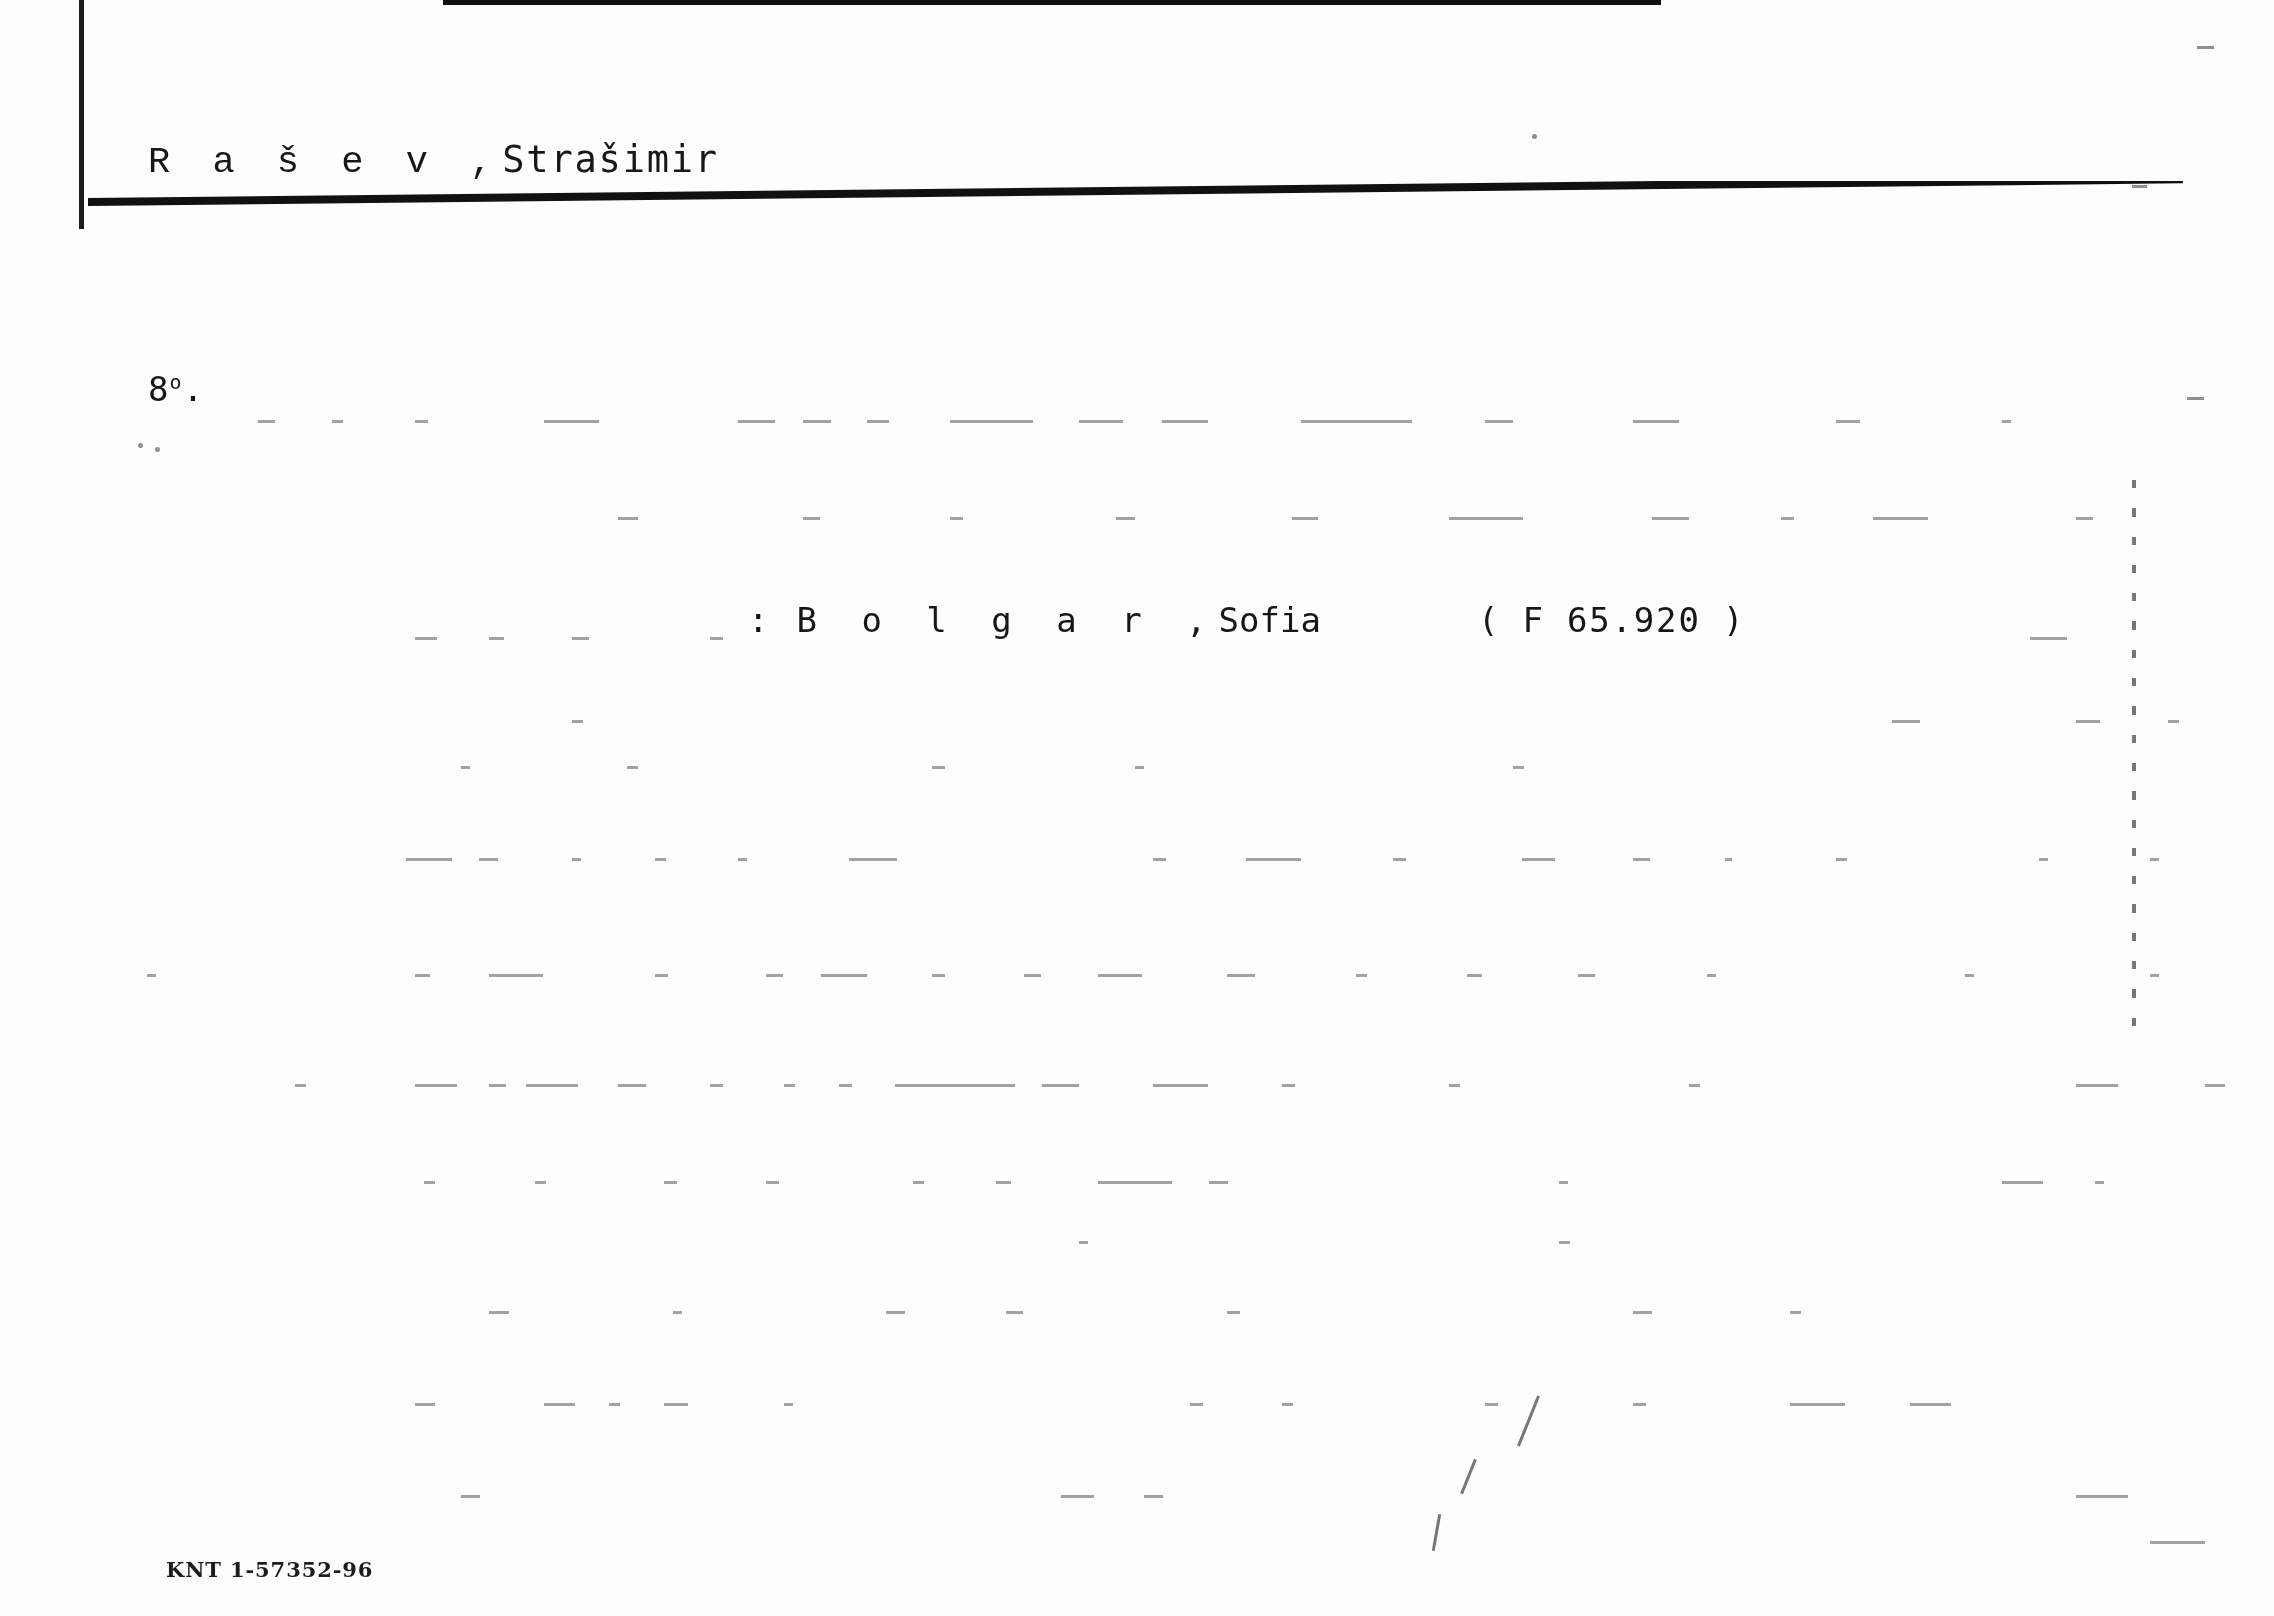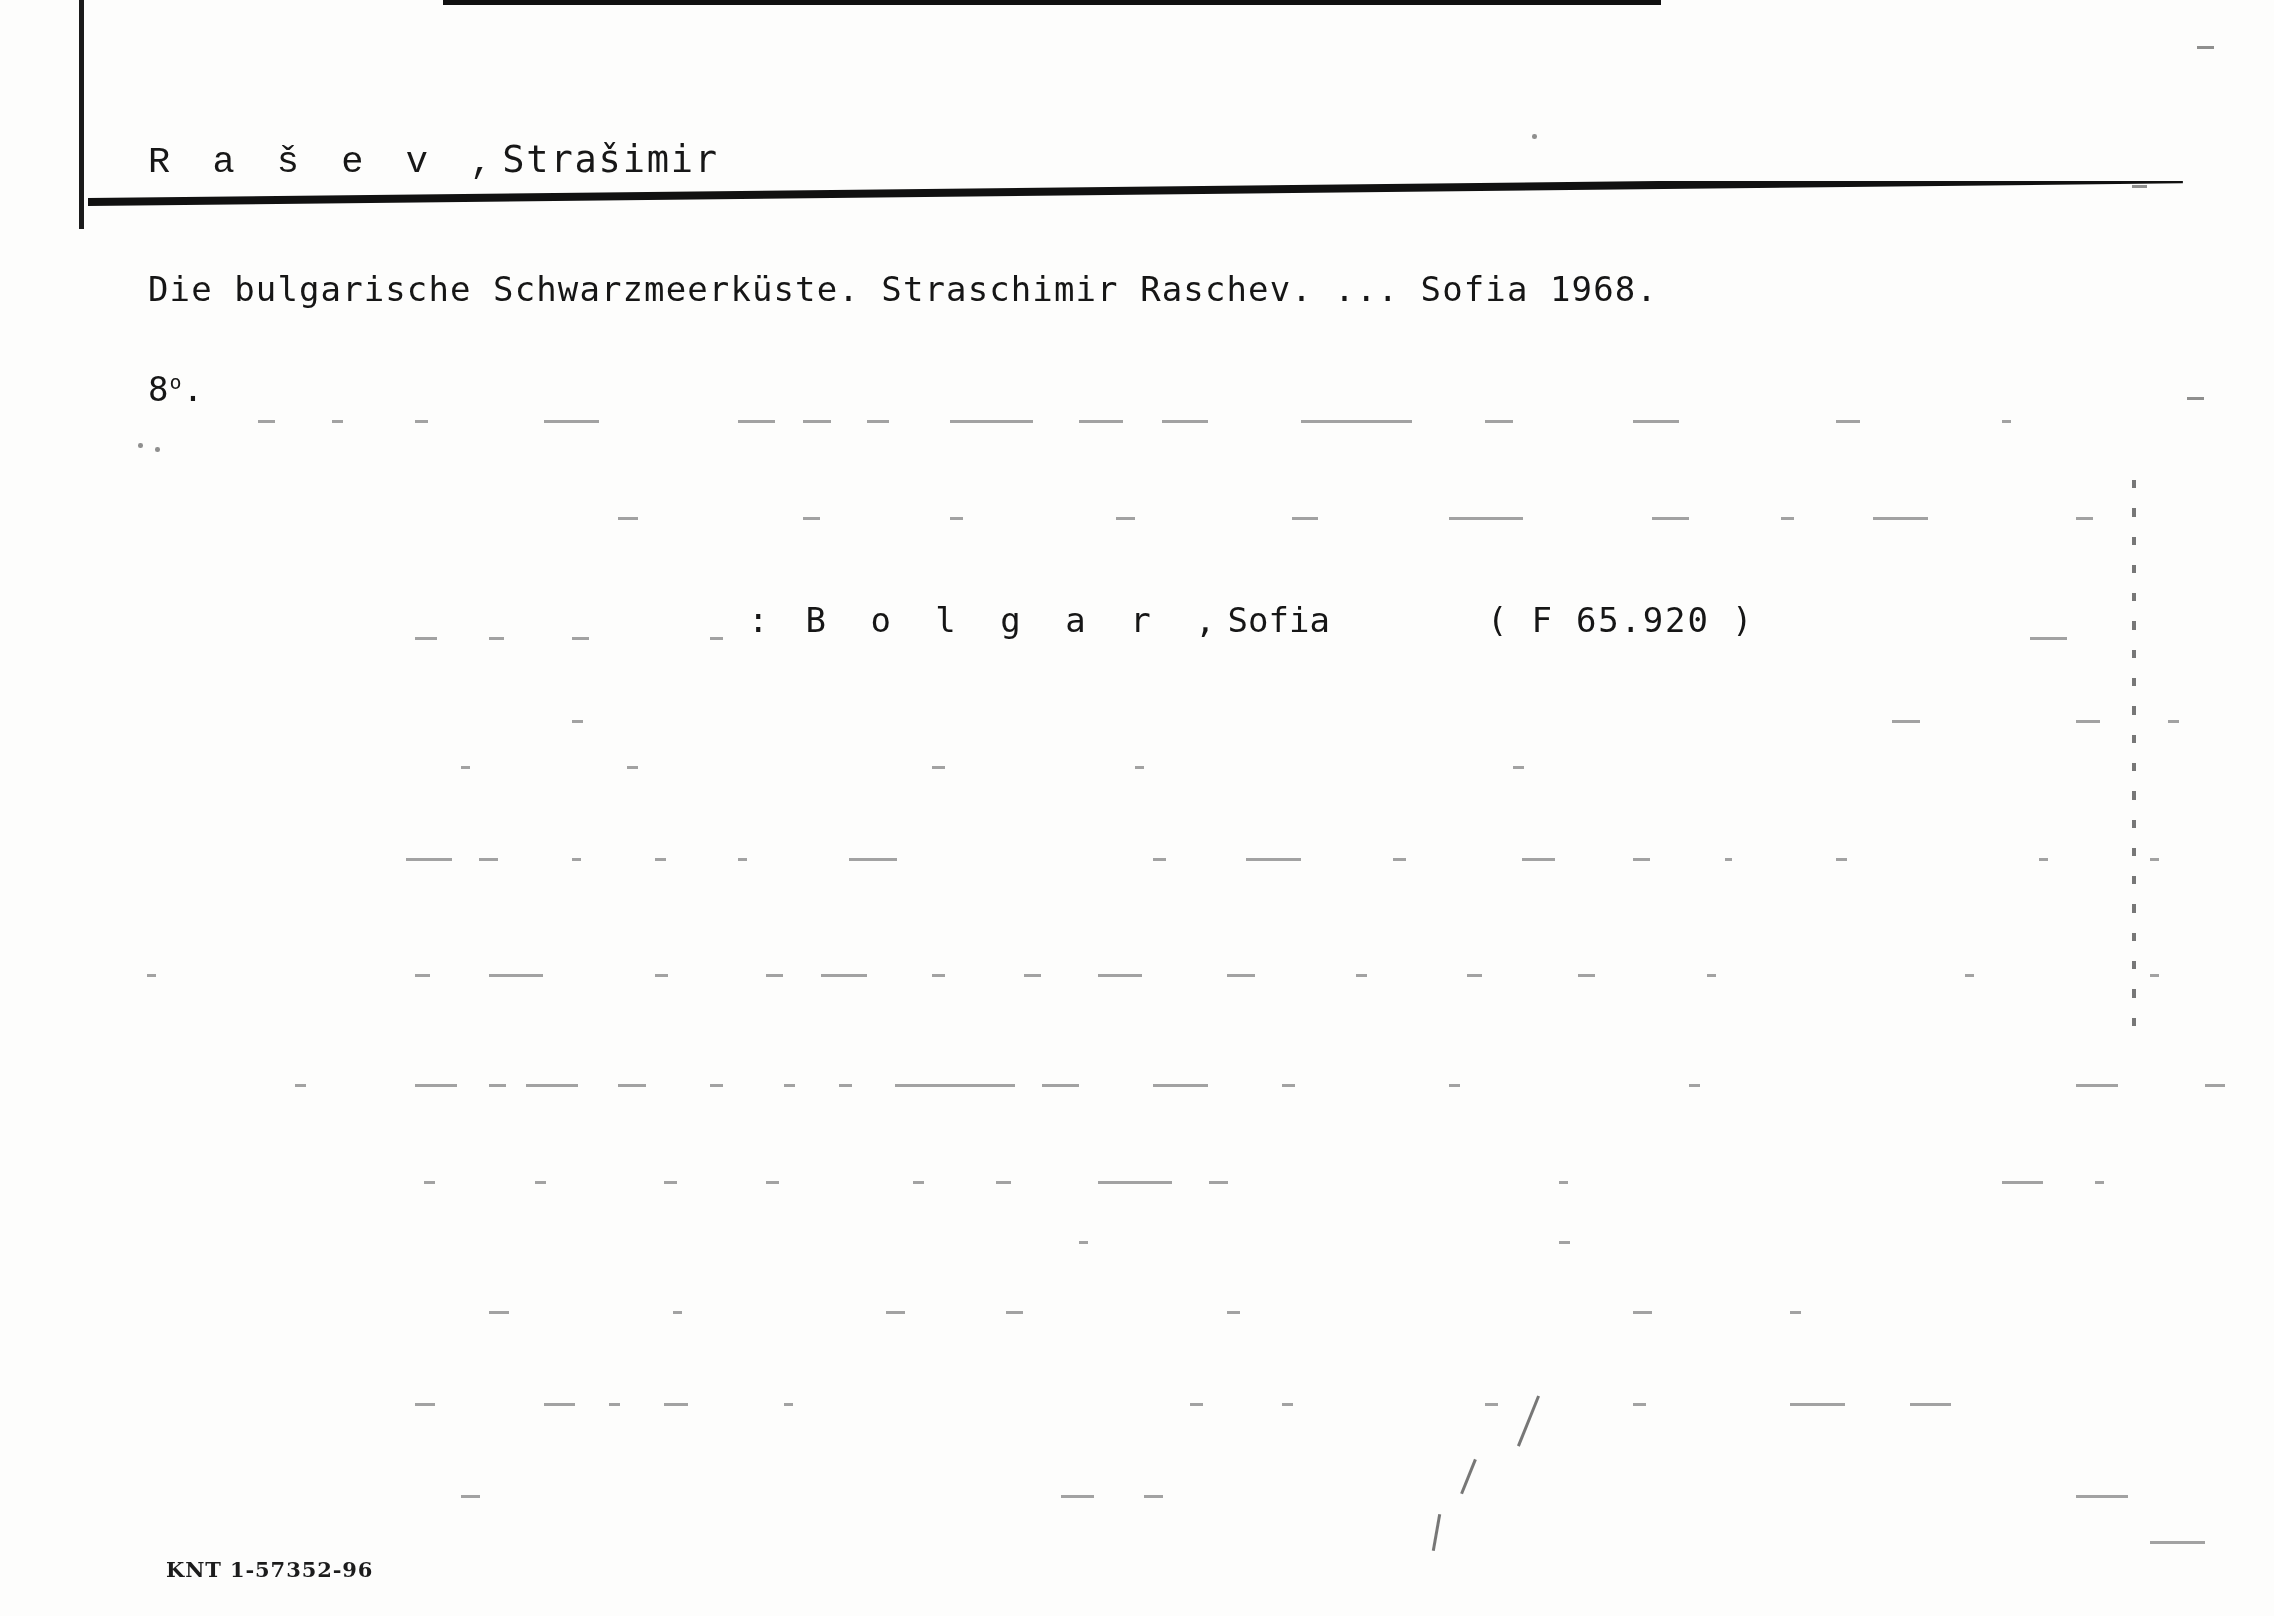--- a/index.html
+++ b/index.html
@@ -208,25 +208,24 @@
       <i></i>
       <i></i>
   </div>
 
   <div class="author-heading"><span class="spaced">R a š e v ,</span><span>Strašimir</span></div>
 
   <div class="heading-rule">
       <div class="bar"></div>
     </div>
 
-  <div class="title-line">Die bulgarische Schwarzmeerküste. Straschimir Raschev. ... Sofia 1968.</div>
 
   <div class="format-line"><span>8</span><sup>o</sup><span>.</span></div>
 
-  <div class="tracing-line"><span>:</span><span class="spaced-name" style="margin-left:37px">B o l g a r ,</span><span>Sofia</span><span class="call-number">( F 65.920 )</span></div>
+  <div class="tracing-line"><span>:</span><span class="spaced-name" style="margin-left:28px">B o l g a r ,</span><span>Sofia</span><span class="call-number">( F 65.920 )</span></div>
 
   <div class="control-number">KNT 1-57352-96</div>
 
   <div class="ghost-row" style="left:138px; top:420px; width:1984px;">
     <span style="left:120px;width:16.6px"></span>
       <span style="left:194px;width:11px"></span>
       <span style="left:277px;width:13px"></span>
       <span style="left:406px;width:55px"></span>
       <span style="left:600px;width:37px"></span>
       <span style="left:665px;width:28px"></span>

